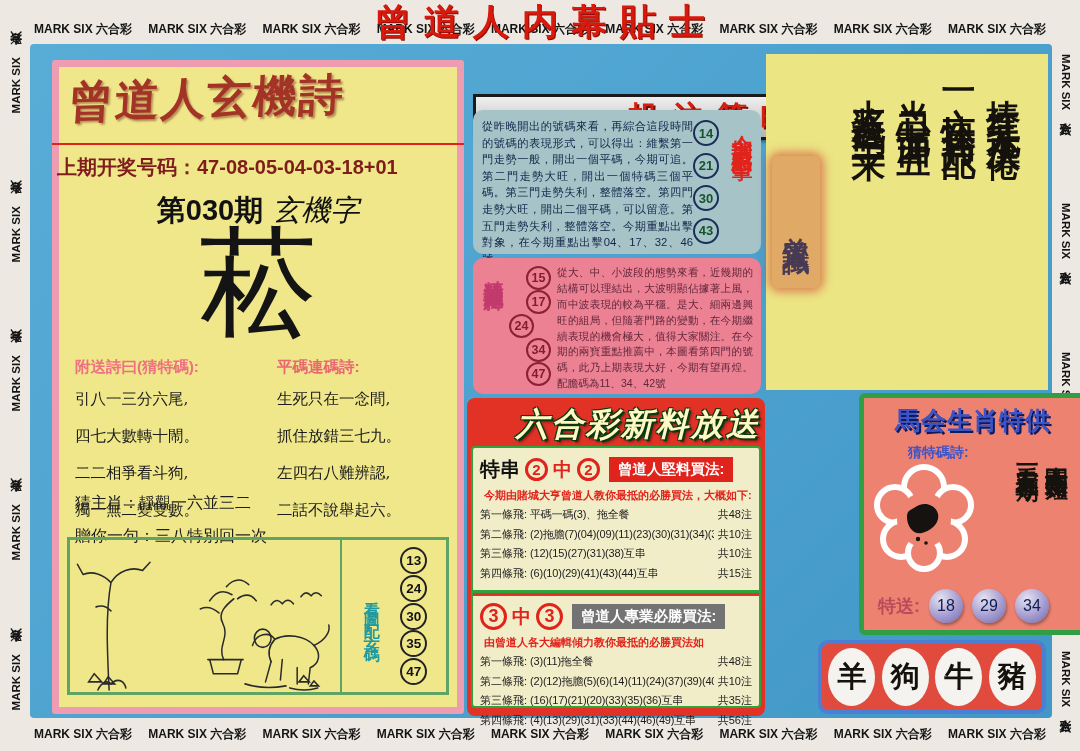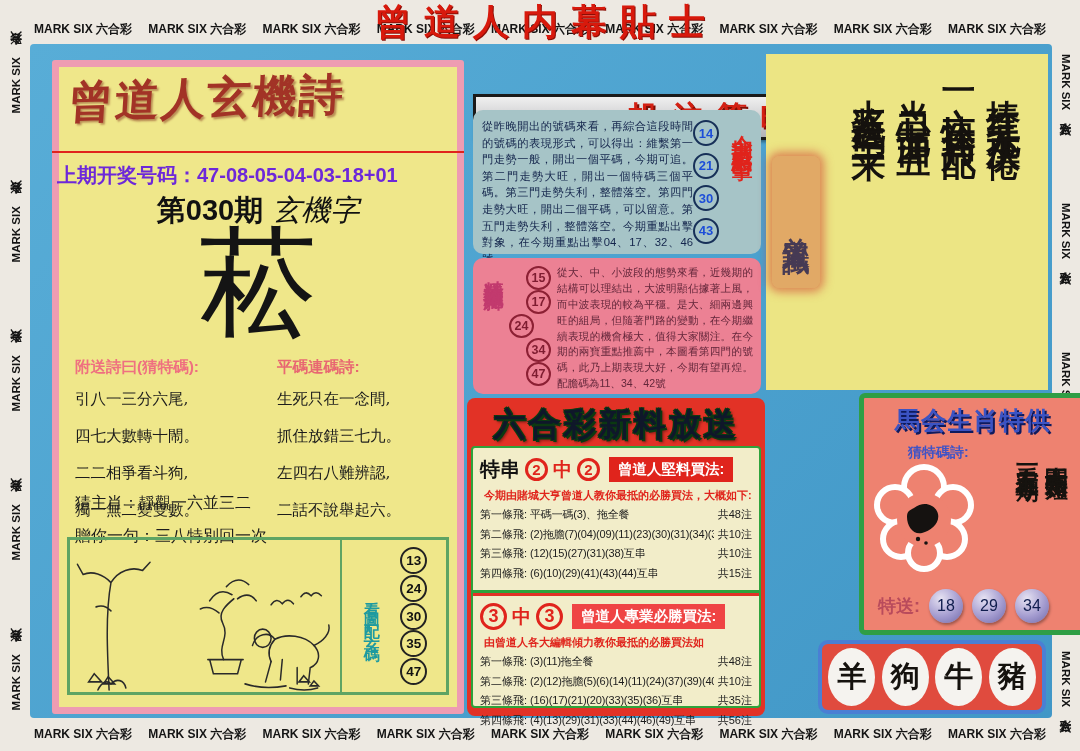--- a/index.html
+++ b/index.html
@@ -25,22 +25,22 @@
   .top-title { position:absolute; top:-2px; left:0; right:0; text-align:center; z-index:6;
     font-family:"DejaVu Serif",serif; font-size:36px; font-weight:bold; color:#d8190c;
     letter-spacing:13px; text-indent:13px; text-shadow:1px 1px 0 #8a0e06; }
 
   
   .left-panel { position:absolute; left:52px; top:60px; width:412px; height:654px;
     background:#efe78a; border:7px solid #ee9cb2; border-radius:3px; }
   .lp-title { position:absolute; top:2px; left:10px; font-family:"DejaVu Serif",serif;
     font-size:44px; font-weight:bold; color:#a23326; letter-spacing:2px;
     transform:rotate(-1.5deg) skewX(-5deg); text-shadow:2px 2px 2px rgba(120,30,20,.45); }
-  .lp-draw { position:absolute; top:84px; left:-7px; right:-7px; border-top:2px solid #e0241c;
-    padding:9px 2px 0 5px; font-size:20px; font-weight:bold; color:#6d28d9; }
+  .lp-draw { position:absolute; top:76px; left:-7px; right:-7px; border-top:2px solid #e0241c;
+    padding:9px 2px 0 5px; font-size:20px; font-weight:bold; color:#7f1d1d; }
   .lp-issue { position:absolute; top:124px; width:100%; text-align:center; font-size:29px; color:#111; }
   .lp-issue .b { font-weight:bold; }
   .lp-issue .i { font-family:"DejaVu Serif",serif; font-style:italic; margin-left:9px; }
   .lp-char { position:absolute; top:148px; width:100%; text-align:center;
     font-family:"DejaVu Serif",serif; font-size:118px; color:#141414; line-height:1.15; }
   .lp-poems { position:absolute; top:290px; left:16px; right:8px; display:flex;align-items:flex-end; }
   .poem-col1 { width:54%; } .poem-col2 { width:46%; }
   .poem-title { font-size:15.5px; font-weight:bold; margin-bottom:11px; }
   .poem-title.c1 { color:#ef7080; } .poem-title.c2 { color:#e86872; }
   .poem-line { font-family:"DejaVu Serif",serif; font-size:15.5px; color:#1c1c1c; margin-bottom:16px; }
@@ -65,49 +65,49 @@
   .strategy-header { position:absolute; left:473px; top:58px; width:335px; height:46px;
     background:linear-gradient(180deg,#f0f0f0,#b2b2b6); border:3px solid #1a1a1a;
     display:flex; align-items:center; justify-content:flex-end; box-shadow:2px 2px 3px rgba(0,0,0,.4);margin-top:36px; }
   .strategy-header span { font-family:"DejaVu Serif",serif; font-size:30px; font-weight:bold;
     color:#d32013; letter-spacing:14px; text-indent:14px; text-shadow:2px 2px 0 #7e0e05; }
   .strategy-body { position:absolute; left:473px; top:110px; width:288px; height:144px;
     background:#a6c4c7; border-radius:10px; padding:8px 4px 8px 9px; display:flex; }
   .strategy-text { flex:1; font-size:11.3px; color:#14254c; line-height:1.47; text-align:justify; }
   .strategy-side { display:flex; width:64px; }
   .strategy-nums { width:30px; display:flex; flex-direction:column; justify-content:space-between; padding:2px 0; }
-  .s-circle { width:26px; height:26px; border:2px solid #173058; border-radius:50%; color:#1d4ed8;
+  .s-circle { width:26px; height:26px; border:2px solid #173058; border-radius:50%; color:#14532d;
     font-weight:bold; font-size:13px; display:flex; align-items:center; justify-content:center; }
   .strategy-label { writing-mode:vertical-rl; font-family:"DejaVu Serif",serif; font-size:21px;
     font-weight:bold; color:#e0241c; letter-spacing:5px; margin-left:5px; }
   .bold-picks { position:absolute; left:473px; top:258px; width:288px; height:136px;
     background:#ec8194; border-radius:10px; padding:7px 8px; display:flex; }
   .picks-label { writing-mode:vertical-rl; font-family:"DejaVu Serif",serif; font-size:20px;
     font-weight:bold; color:#c23a6e; letter-spacing:2px; }
   .picks-circles { width:46px; display:flex; flex-direction:column; justify-content:space-between;
     align-items:flex-end; padding:1px 3px; }
   .p-circle { width:25px; height:25px; border:2px solid #8c2034; border-radius:50%; color:#7e1c30;
     font-weight:bold; font-size:12.5px; display:flex; align-items:center; justify-content:center; }
   .picks-circles > :nth-child(3) { margin-right:17px; }
   .picks-text { flex:1; font-size:10.6px; color:#63263a; line-height:1.5; text-align:justify; padding-left:3px; }
   .new-material { position:absolute; left:467px; top:398px; width:298px; height:318px;
     background:#e23226; border-radius:8px; padding:4px; }
-  .nm-title { text-align:center; height:44px; line-height:44px; font-family:"DejaVu Serif",serif;
-    font-size:32px; font-weight:bold; color:#0f172a; letter-spacing:3px;
-    text-shadow:-1px -1px 0 #0b3a12,1px -1px 0 #0b3a12,-1px 1px 0 #0b3a12,2px 2px 0 #0b3a12,3px 3px 3px rgba(0,0,0,.45); }
+  .nm-title { text-align:right; height:44px; line-height:44px; font-family:"DejaVu Serif",serif;
+    font-size:32px; font-weight:bold; color:#fef9c3; letter-spacing:3px;
+    text-shadow:-1px -1px 0 #0b3a12,1px -1px 0 #0b3a12,-1px 1px 0 #0b3a12,2px 2px 0 #0b3a12,3px 3px 3px rgba(0,0,0,.45);font-style:italic; }
   .nm-body { background:#f2edc9; border:2px solid #2fa33c; border-radius:4px; height:262px;
     padding:8px 7px 6px; }
   .sec-head { display:flex; align-items:center; gap:5px; }
   .sec-prefix { font-size:20px; font-weight:bold; color:#111; }
   .r-circle { width:23px; height:23px; border:3px solid #e0241c; border-radius:50%; color:#e0241c;
     font-weight:bold; font-size:15px; display:flex; align-items:center; justify-content:center; }
   .r-circle.big { width:27px; height:27px; font-size:18px; }
   .sec-mid { color:#e0241c; font-weight:bold; font-size:19px; }
   .box-label { color:#fff; font-weight:bold; font-size:14.5px; padding:3px 9px; margin-left:4px; }
-  .box-red { background:#e0241c; } .box-blue { background:#ef4444; }
+  .box-red { background:#e0241c; } .box-blue { background:#737373; }
   .sec-intro { color:#e0241c; font-weight:bold; font-size:11px; margin:5px 0 2px 4px; }
   .nm-row { display:flex; font-size:11px; color:#1c1c1c; line-height:1.78; }
   .nm-row .content { flex:1; padding-left:3px; letter-spacing:-.2px; white-space:nowrap; overflow:hidden; }
   .nm-row .total { white-space:nowrap; padding-left:4px; }
   .nm-div { border-top:3px solid #2fa33c; border-bottom:3px solid #e23226; height:4px; margin:7px -7px; }
 
   
   .calligraphy { position:absolute; left:766px; top:54px; width:282px; height:336px;
     background:#ece584; padding:18px 16px; writing-mode:vertical-rl; }
   .cal-col { font-family:"DejaVu Serif",serif; font-size:34px; font-weight:bold; color:#15120e;

